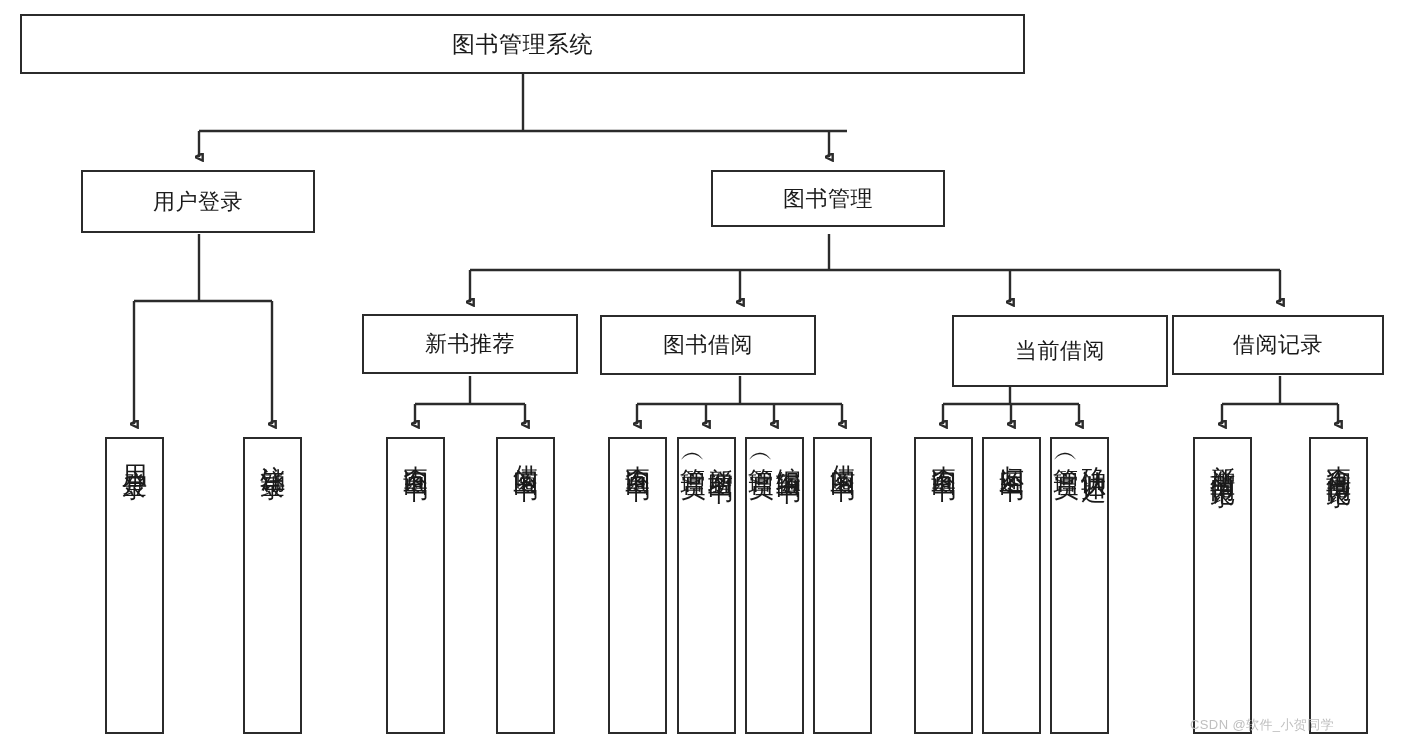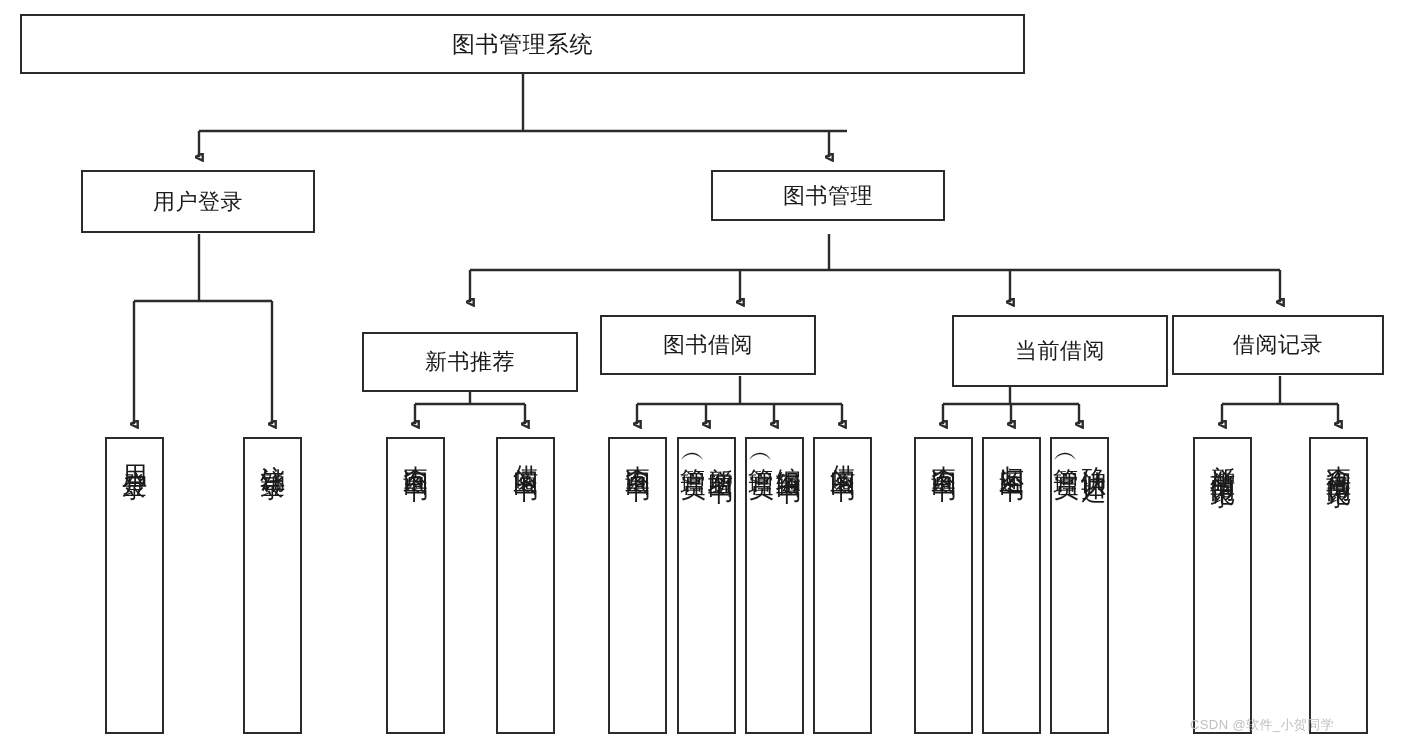--- a/index.html
+++ b/index.html
@@ -130,25 +130,25 @@
     <path d="M1338,404 L1338,424" marker-end="url(#arrow)"></path>
   </svg>
 
   <div class="node horizontal root" style="left:20px; top:14px; width:1005px; height:60px;">
     <span class="node-label">图书管理系统</span>
   </div>
 
   <div class="node horizontal" style="left:81px; top:170px; width:234px; height:63px;">
     <span class="node-label">用户登录</span>
   </div>
-  <div class="node horizontal" style="left:711px; top:170px; width:234px; height:51px;justify-content:center;">
+  <div class="node horizontal" style="left:711px; top:170px; width:234px; height:57px;justify-content:center;">
     <span class="node-label">图书管理</span>
   </div>
 
-  <div class="node horizontal" style="left:362px; top:332px; width:216px; height:60px;">
+  <div class="node horizontal" style="left:362px; top:314px; width:216px; height:60px;">
     <span class="node-label">新书推荐</span>
   </div>
   <div class="node horizontal" style="left:600px; top:315px; width:216px; height:60px;">
     <span class="node-label">图书借阅</span>
   </div>
   <div class="node horizontal" style="left:952px; top:315px; width:216px; height:72px;">
     <span class="node-label">当前借阅</span>
   </div>
   <div class="node horizontal" style="left:1172px; top:315px; width:212px; height:60px;">
     <span class="node-label">借阅记录</span>

